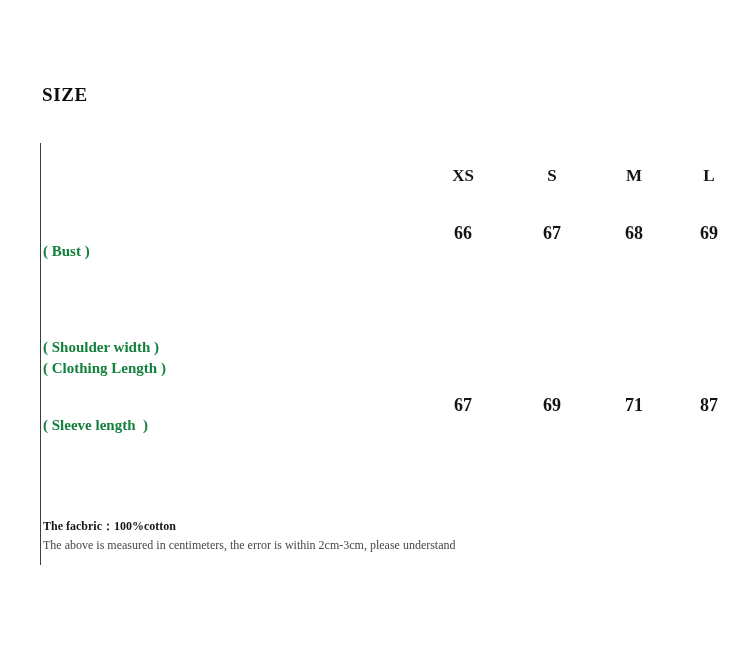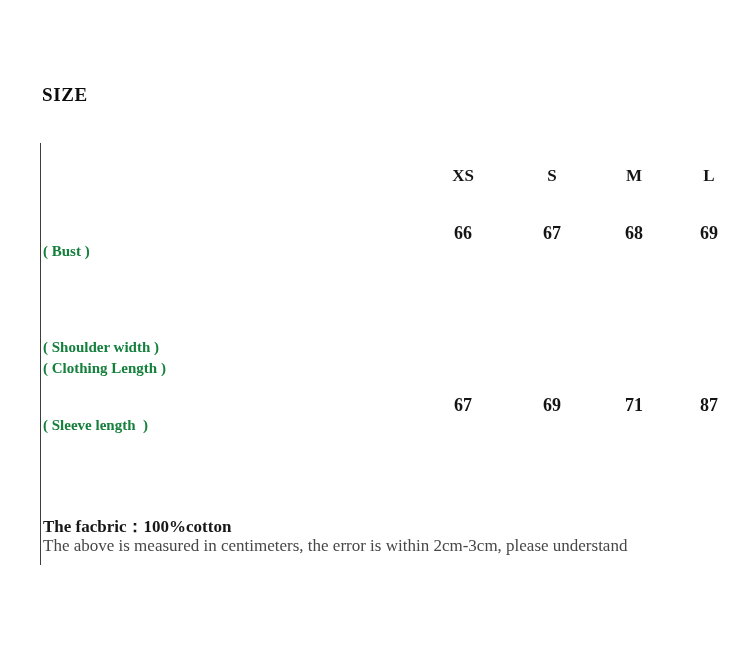--- a/index.html
+++ b/index.html
@@ -65,21 +65,21 @@
   }
   .l1 { top: 244px; }
   .l2 { top: 303px; margin-top: 37px; }
   .l3 { top: 361px; }
   .l4 { top: 418px; }
   .notes {
     position: absolute;
     left: 43px;
     top: 517px;
     line-height: 19px;
-    font-size: 17px;
+    font-size: 12px;
   }
   .note-fabric {
     font-weight: 700;
     color: #171717;
     white-space: pre;
   }
   .note-measure {
     font-weight: 400;
     color: #474747;
     white-space: pre;

